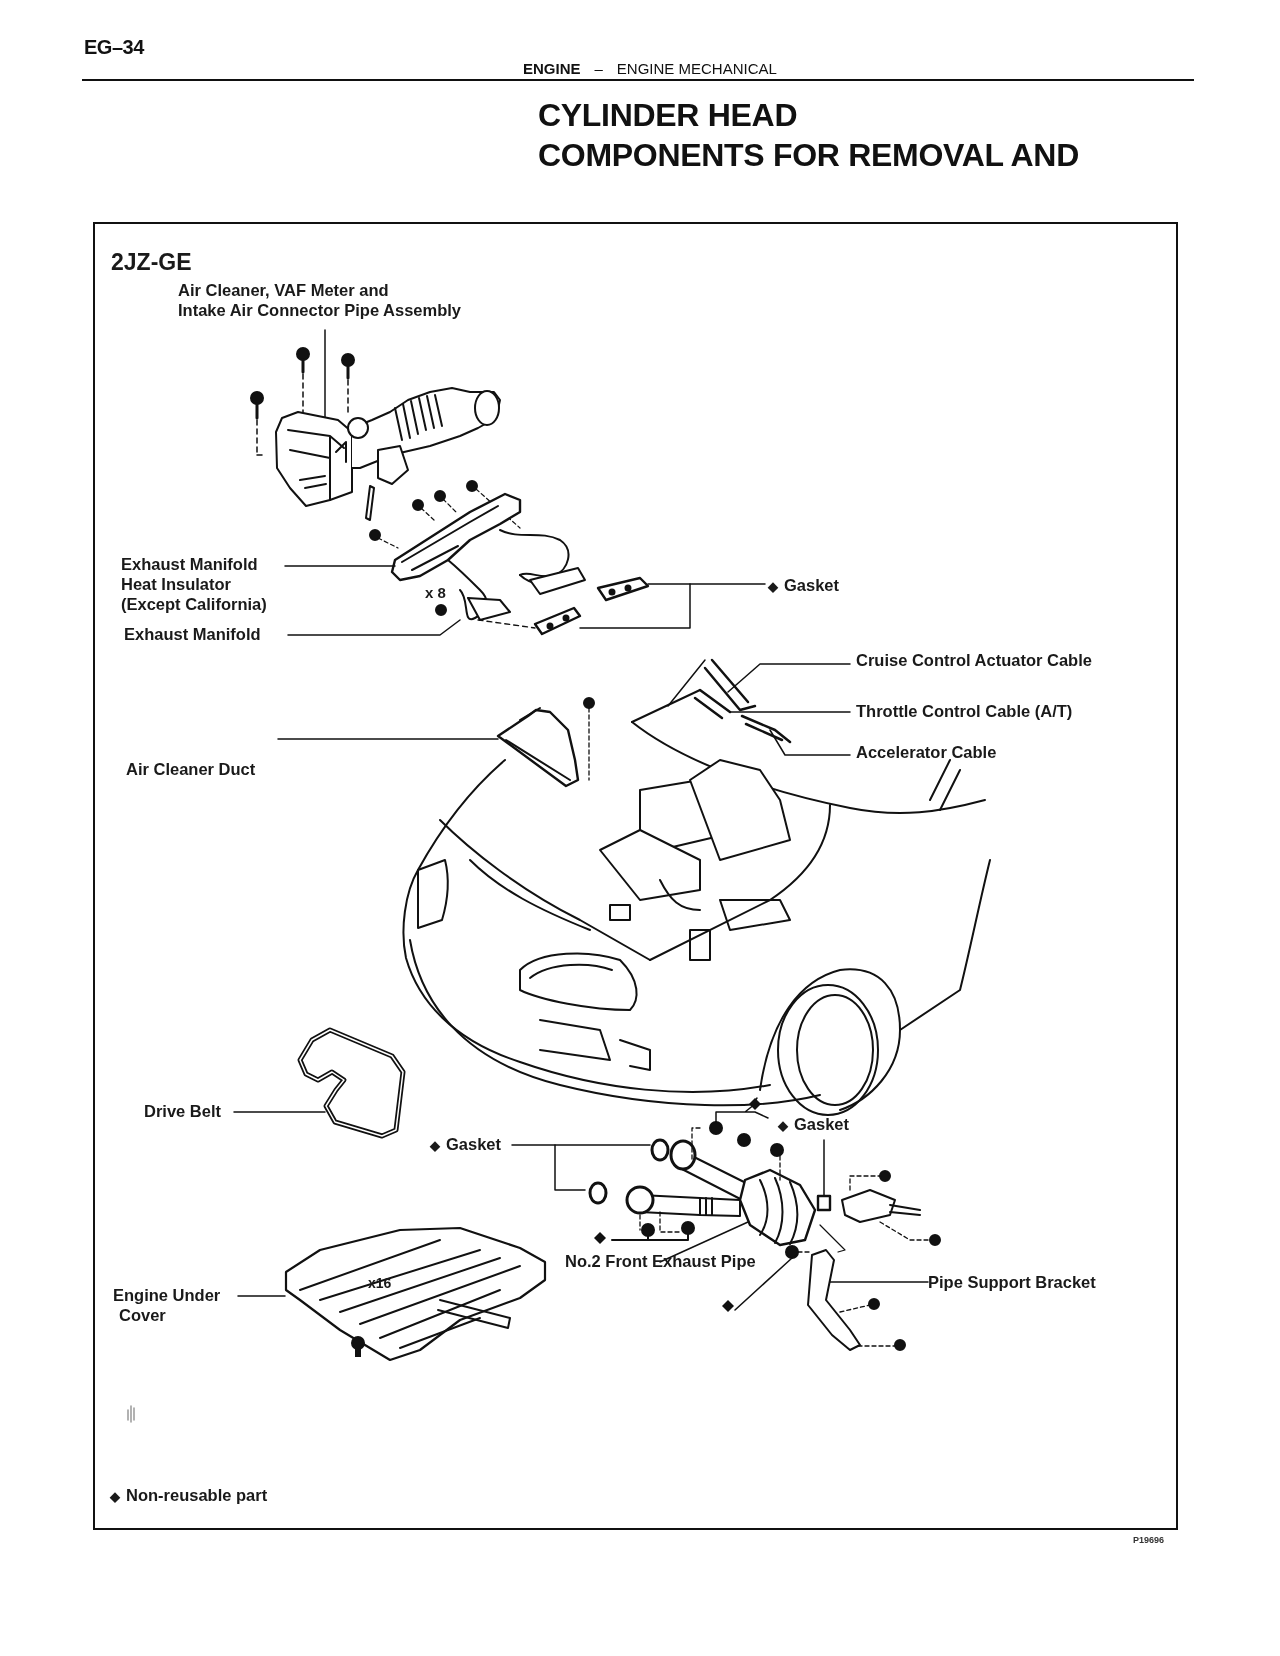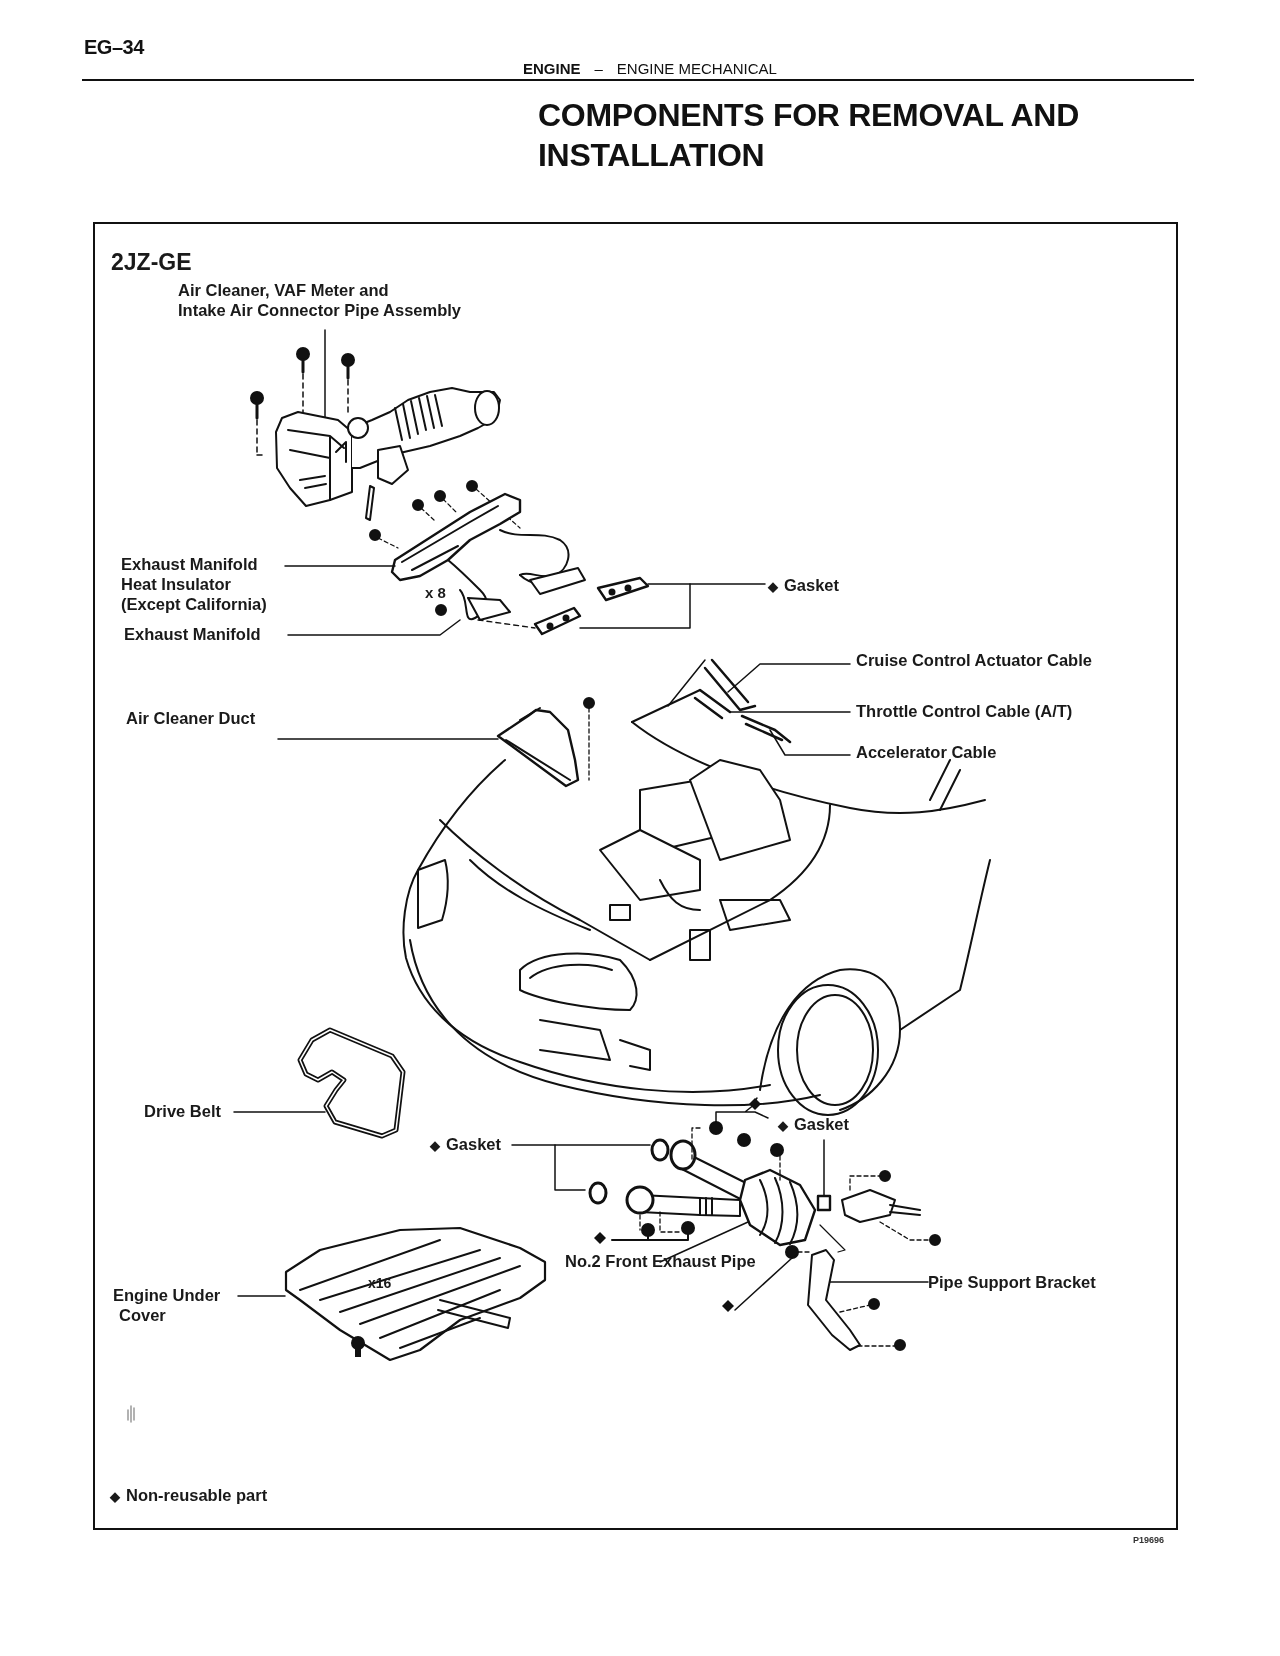--- a/index.html
+++ b/index.html
@@ -23,22 +23,22 @@
 </head>
 <body>
 
 <div id="page-num" class="abs">EG–34</div>
 <div id="running-head" class="abs">
   <span class="sec">ENGINE</span><span class="dash">–</span><span>ENGINE MECHANICAL</span>
 </div>
 <div id="head-rule" class="abs"></div>
 
 <div id="title" class="abs">
+  <div>CYLINDER HEAD</div>
   <div>COMPONENTS FOR REMOVAL AND</div>
-  <div>INSTALLATION</div>
 </div>
 
 <div id="figure-box" class="abs"></div>
 
 <svg id="art" width="1280" height="1656" viewBox="0 0 1280 1656" fill="none" stroke="#111" stroke-width="2" stroke-linecap="round" stroke-linejoin="round">
 
   <g>
     <line x1="325" y1="330" x2="325" y2="418" stroke-width="1.5"></line>
 
     <g>
@@ -240,21 +240,21 @@
 <div class="lbl" style="left:121px;top:595px;">(Except California)</div>
 <div class="lbl" style="left:124px;top:625px;">Exhaust Manifold</div>
 <div class="lbl" style="left:425px;top:583px;font-size:15px;">x 8</div>
 
 <div class="lbl" style="left:768px;top:576px;"><span class="diamond">◆</span><span>Gasket</span></div>
 
 <div class="lbl" style="left:856px;top:651px;">Cruise Control Actuator Cable</div>
 <div class="lbl" style="left:856px;top:702px;">Throttle Control Cable (A/T)</div>
 <div class="lbl" style="left:856px;top:743px;">Accelerator Cable</div>
 
-<div class="lbl" style="left:126px;top:709px;">Air Cleaner Duct</div>
+<div class="lbl" style="left:126px;top:760px;">Air Cleaner Duct</div>
 
 <div class="lbl" style="left:144px;top:1102px;">Drive Belt</div>
 
 <div class="lbl" style="left:430px;top:1135px;"><span class="diamond">◆</span><span>Gasket</span></div>
 <div class="lbl" style="left:778px;top:1115px;"><span class="diamond">◆</span><span>Gasket</span></div>
 
 <div class="lbl" style="left:533px;top:1252px;margin-left:32px;">No.2 Front Exhaust Pipe</div>
 <div class="lbl" style="left:928px;top:1273px;">Pipe Support Bracket</div>
 
 <div class="lbl" style="left:113px;top:1286px;">Engine Under</div>

